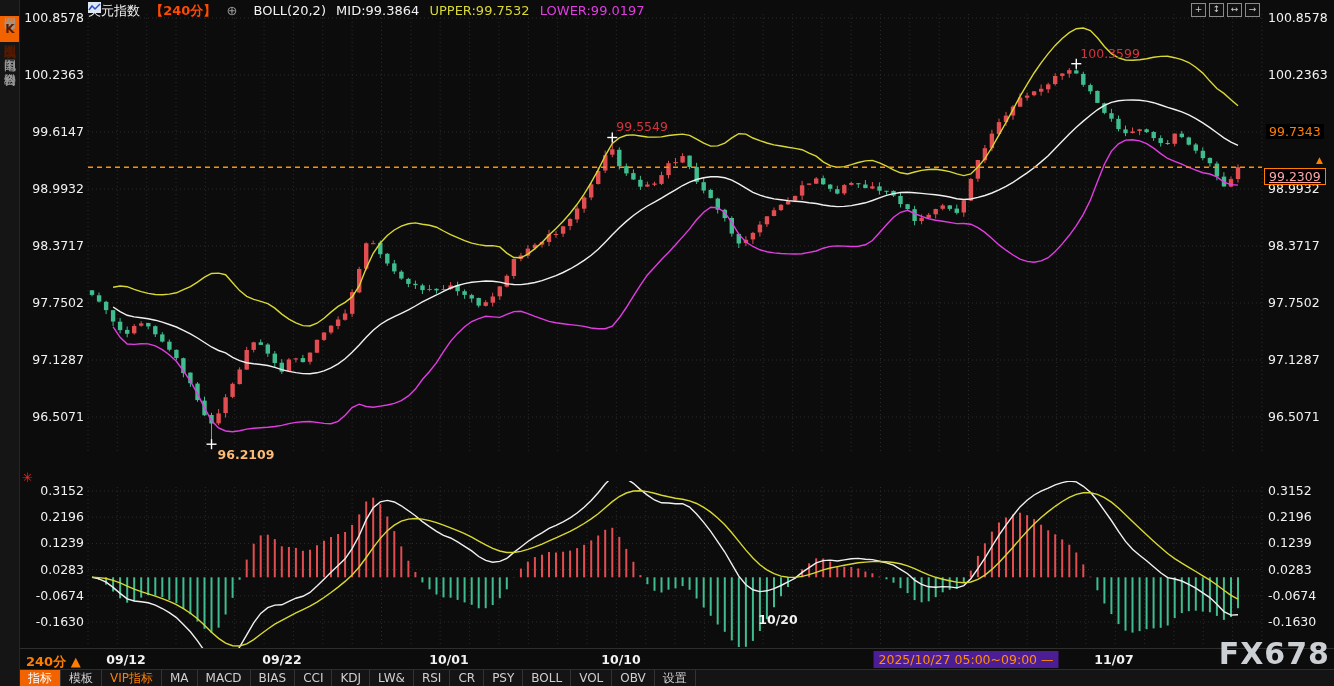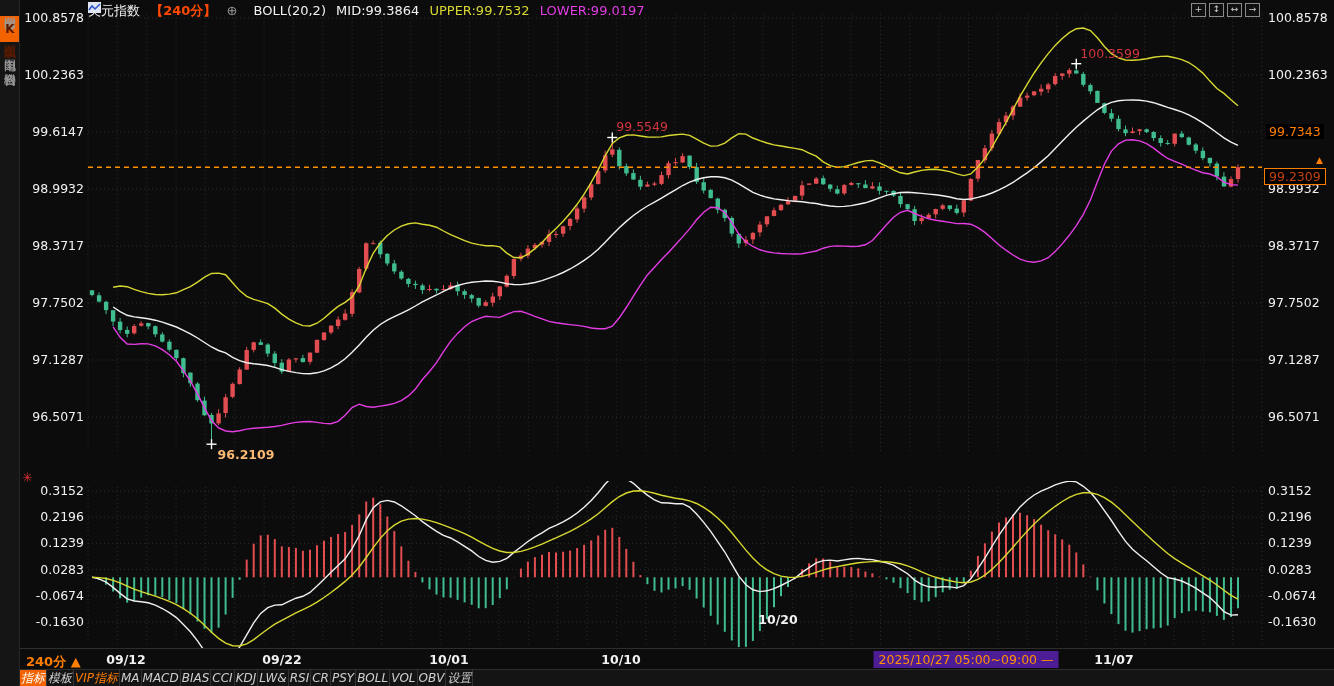--- a/index.html
+++ b/index.html
@@ -23,34 +23,34 @@
   .ticon{width:13px;height:12px;border:1px solid #8a8a8a;color:#cfcfcf;font-size:9px;
          line-height:11px;text-align:center;cursor:pointer;background:#101010;}
   
   .ovl{position:absolute;z-index:3;white-space:nowrap;}
   .tickL{width:64px;text-align:right;font-size:12.5px;color:#f2f2f2;}
   .tickR{width:66px;text-align:left;font-size:12.5px;color:#f2f2f2;}
   .dateL{transform:translateX(-50%);font-size:12.5px;font-weight:bold;color:#f2f2f2;}
   .annoR{font-size:12.5px;font-weight:normal;color:#d2353f;}
   .annoG{font-size:12.5px;font-weight:bold;color:#fdba74;}
   .tagO{color:#ff7e00;background:#000;padding:0 3px;font-size:12.5px;}
-  #priceBox{border:1px solid #ff7e00;color:#c2410c;background:#000;padding:0 4px;
-            font-size:12.5px;z-index:4;}
+  #priceBox{border:1px solid #ff7e00;color:#fca5a5;background:#000;padding:0 4px;
+            font-size:12.5px;z-index:4;text-decoration:underline;}
   #priceArrow{color:#ff7e00;font-size:9px;z-index:4;}
   #dateHL{transform:translateX(-50%);background:#4c1d95;color:#ff9000;font-size:12.5px;
           padding:1px 5px;z-index:4;}
   
   #mhdr{position:absolute;left:88px;top:468px;z-index:5;font-size:13px;white-space:nowrap;}
   #mhdr span{margin-right:8px;}
   #msun{position:absolute;left:22px;top:470px;color:#e03030;font-size:13px;font-weight:bold;z-index:5;}
   
   #fperiod{position:absolute;left:26px;top:653px;color:#ff7e00;font-weight:bold;font-size:13px;z-index:5;cursor:pointer;}
   #tabbar{position:absolute;left:20px;top:669px;right:0;height:17px;background:#141414;
           border-top:1px solid #2e2e2e;display:flex;z-index:6;font-size:12px;}
-  .tab{padding:1px 1px;color:#cfcfcf;border-right:1px solid #333;line-height:15px;cursor:pointer;font-style:italic;}
+  .tab{padding:1px 8px;color:#cfcfcf;border-right:1px solid #333;line-height:15px;cursor:pointer;}
   .tab.active{background:#f26300;color:#fff;}
   .tab.vip{color:#ff7e00;}
   #wm{position:absolute;right:4px;top:636px;font-size:30px;font-weight:bold;color:#ccd0d4;
       letter-spacing:1px;z-index:5;}
 </style>
 </head>
 <body>
 
 <div id="app">
   <svg id="chart" width="1334" height="686">
@@ -759,13 +759,14 @@
       <div class="tab">LW&amp;</div>
       <div class="tab">RSI</div>
       <div class="tab">CR</div>
       <div class="tab">PSY</div>
       <div class="tab">BOLL</div>
       <div class="tab">VOL</div>
       <div class="tab">OBV</div>
       <div class="tab">设置</div>
     </div>
 
+  <div id="wm">FX678</div>
 </div>
 
 </body></html>

